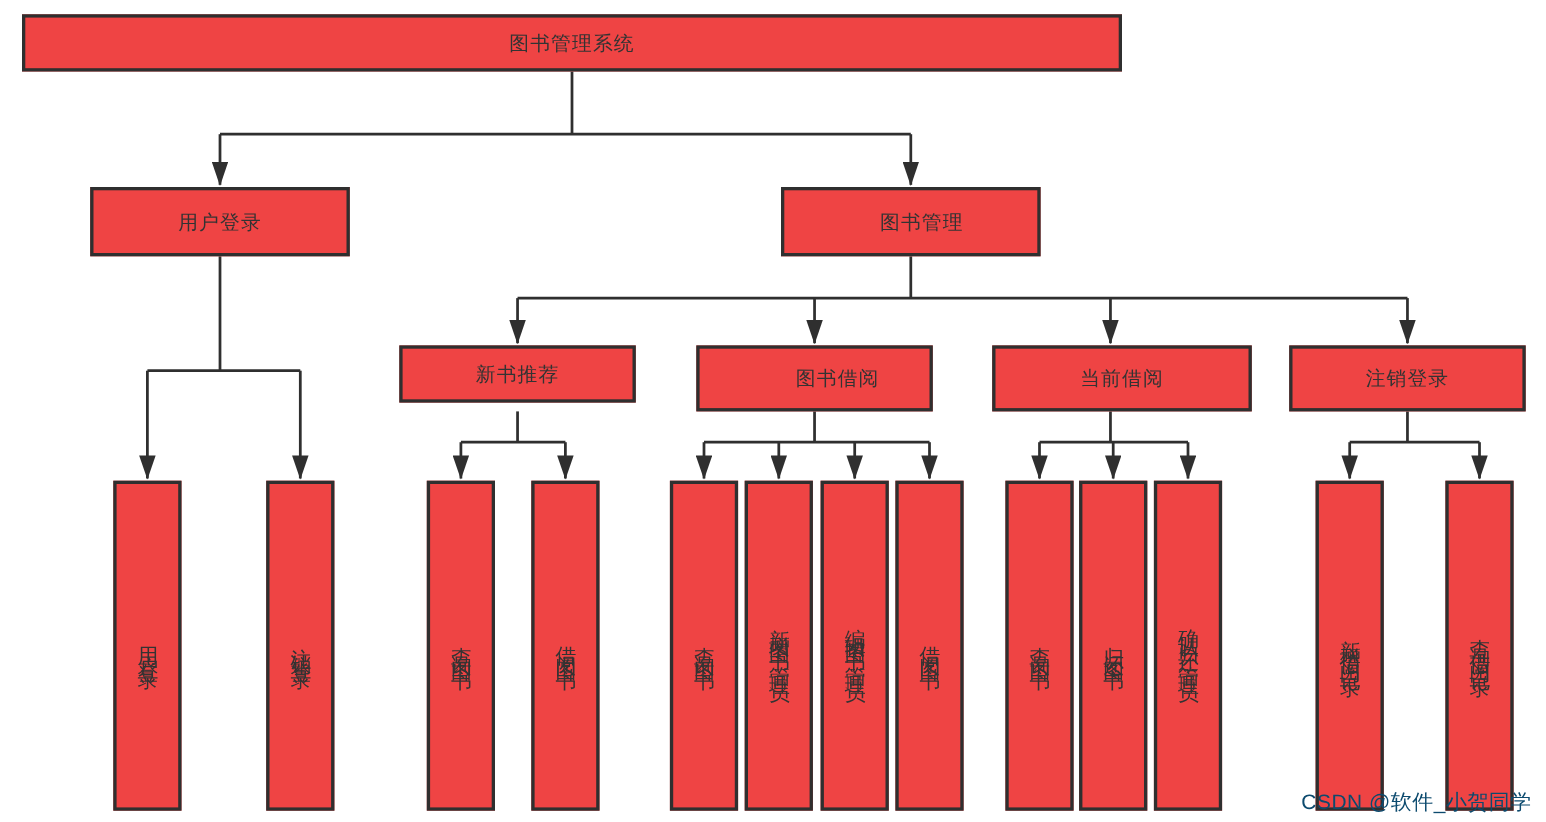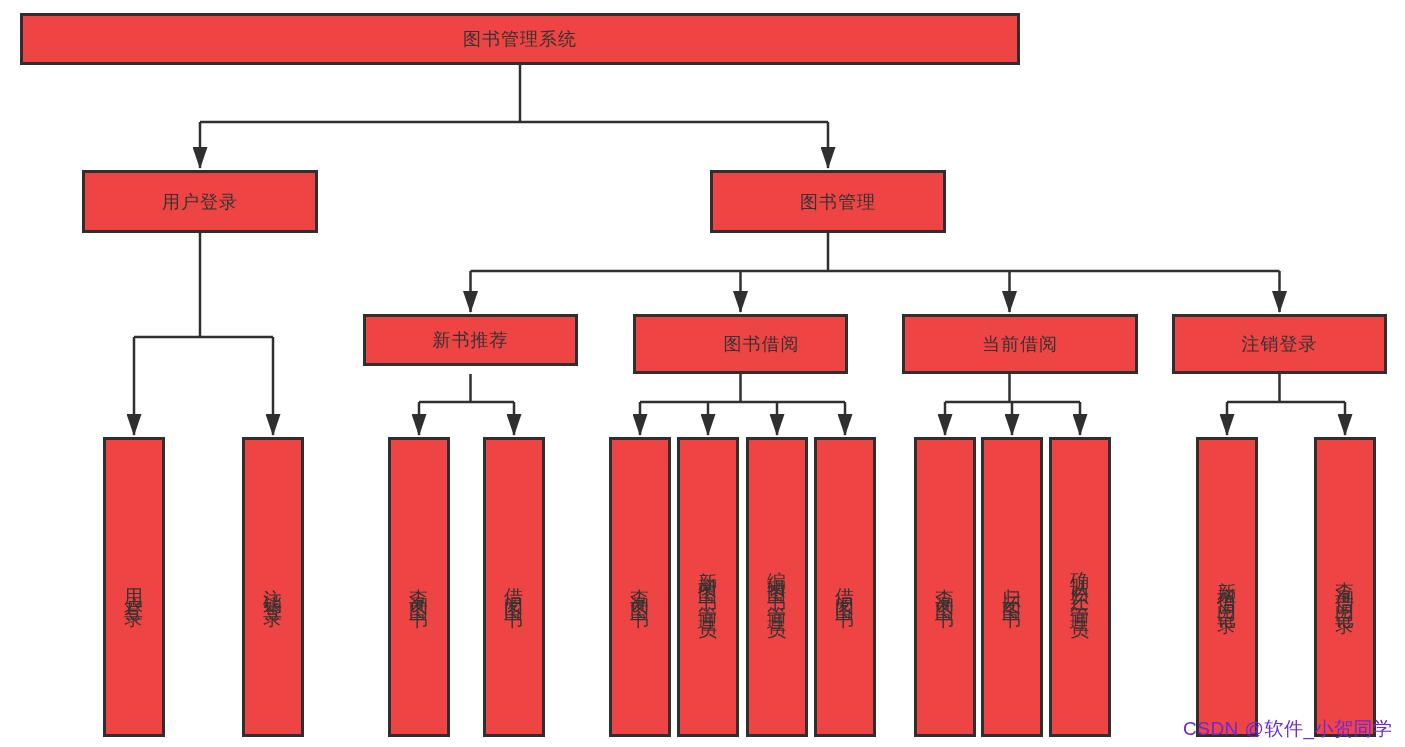--- a/index.html
+++ b/index.html
@@ -34,21 +34,21 @@
   .node.leaf .vtext {
     writing-mode: vertical-lr;
     letter-spacing: 7px;
     line-height: 1.0;
   }
   .watermark {
     position: absolute;
     left: 1183px;
     top: 716px;
     font-size: 19px;
-    color: #6d28d9;
+    color: #0c4a6e;
     letter-spacing: 0.5px;
     white-space: nowrap;
   }
 </style>
 </head>
 <body>
 
 <div class="canvas">
 
   <svg class="connectors" viewBox="0 0 1405 747" xmlns="http://www.w3.org/2000/svg">

